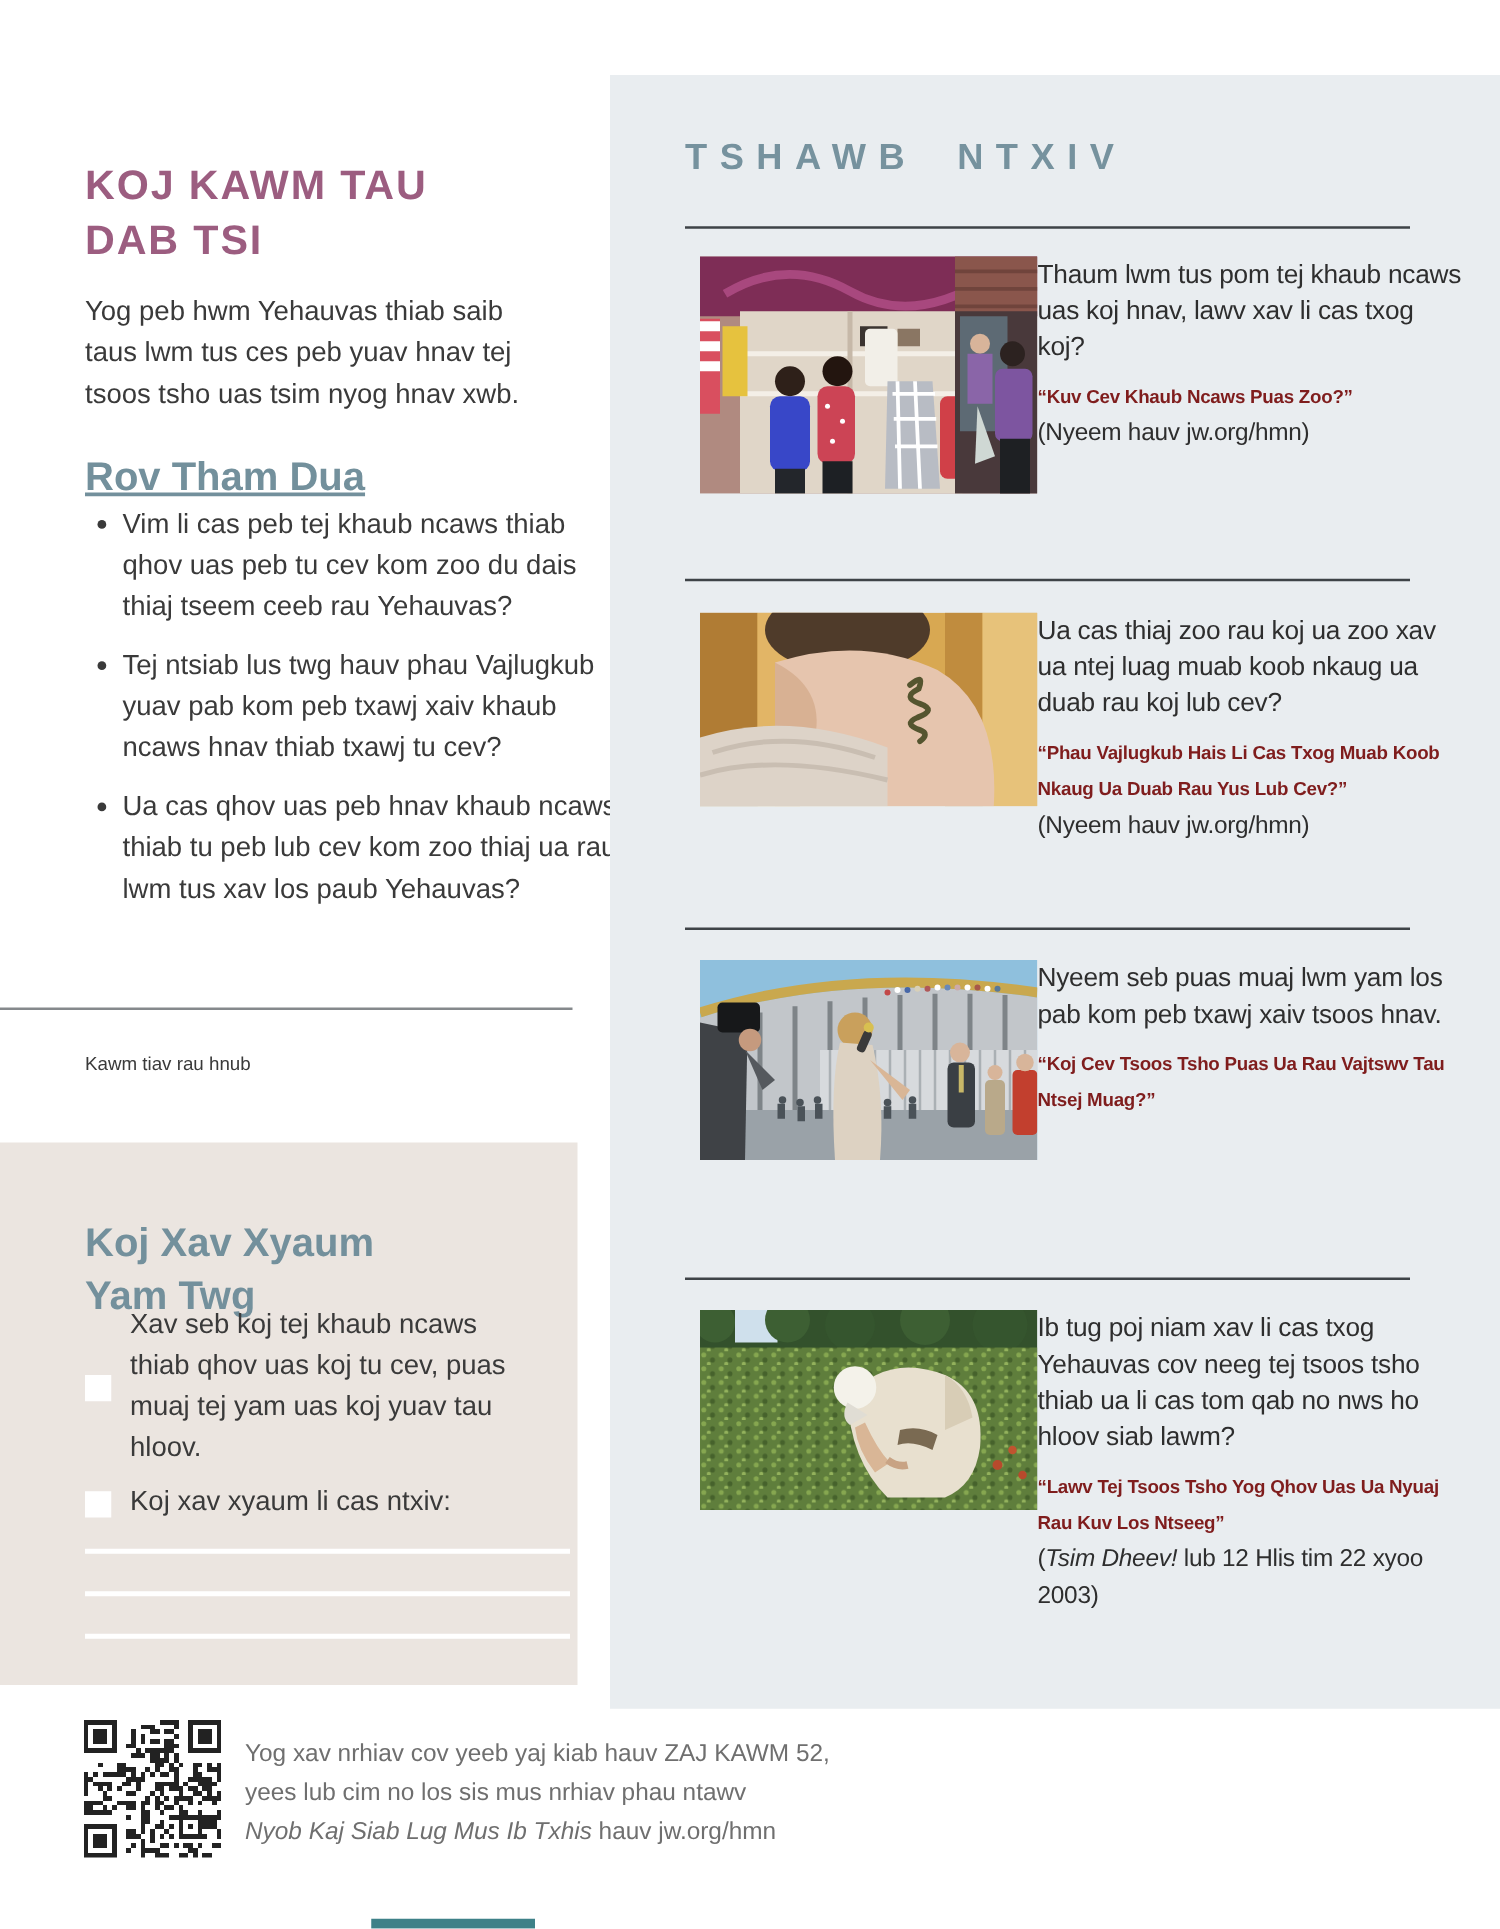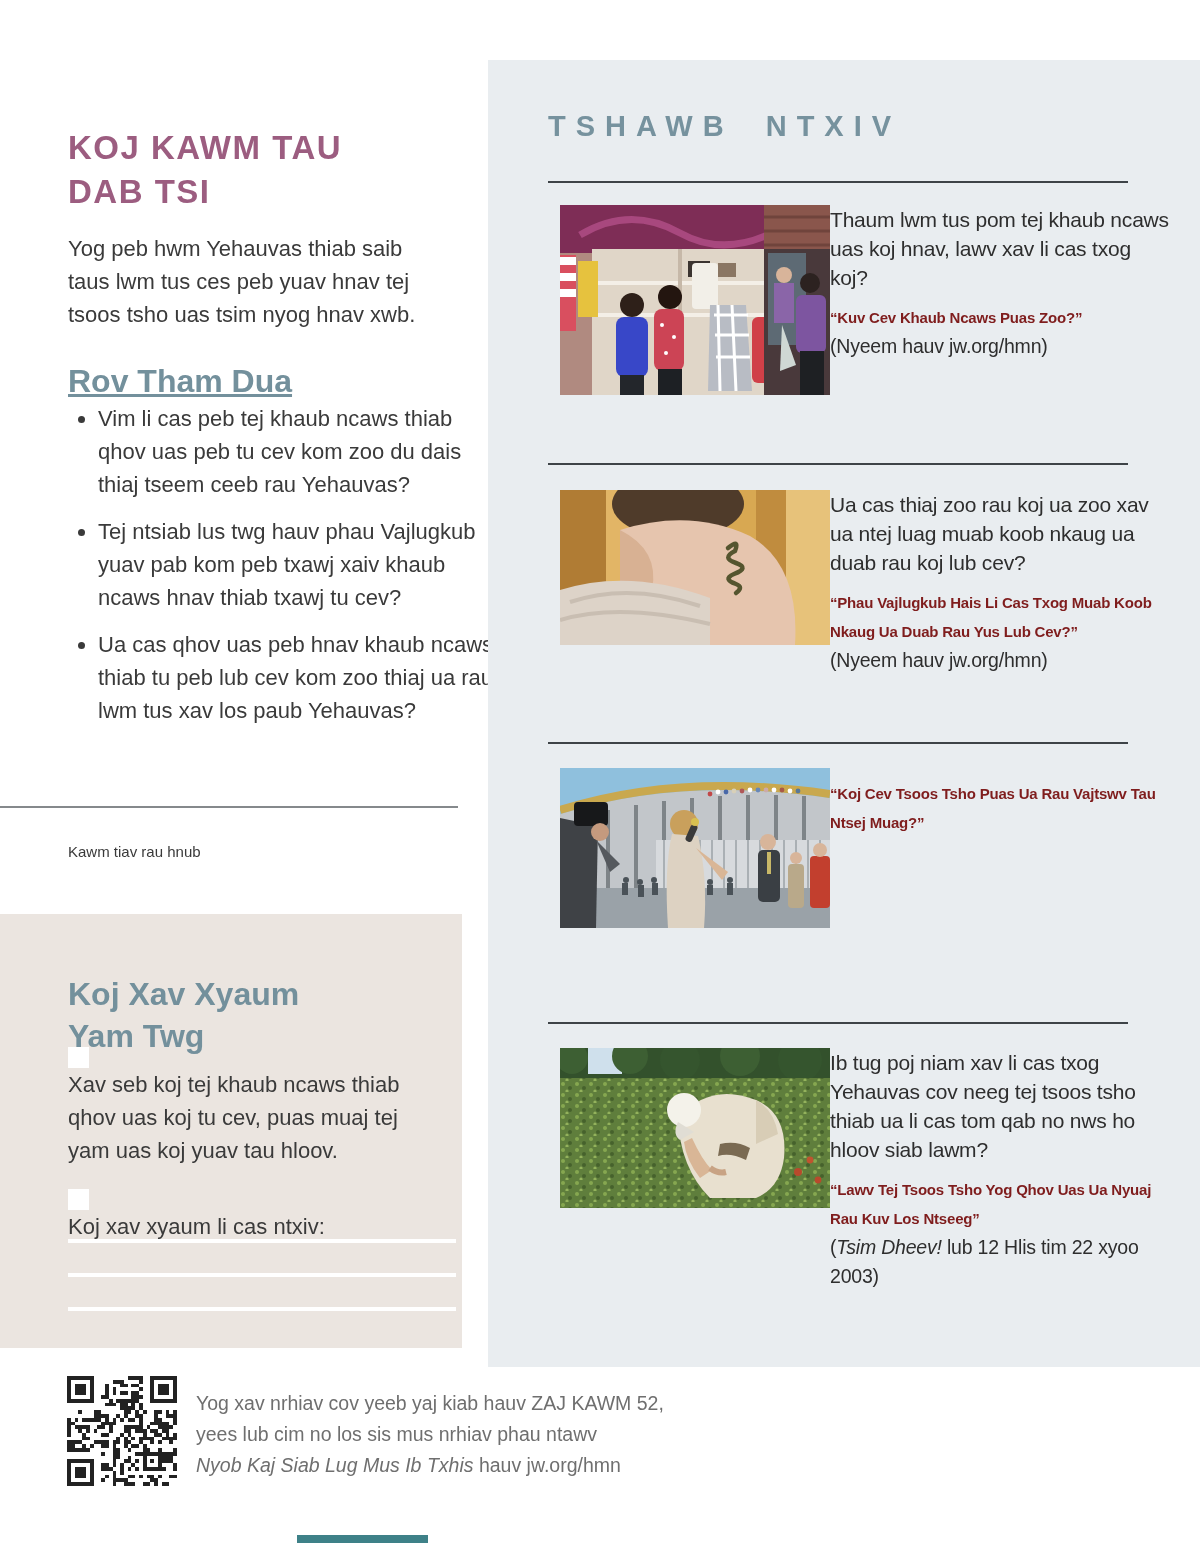--- a/index.html
+++ b/index.html
@@ -16,21 +16,21 @@
   .bullets{position:absolute;left:68px;top:402px;width:402px;margin:0;padding:0 0 0 30px;
     font-size:22px;line-height:33px;color:#3a3a3a;}
   .bullets li{margin-bottom:14px;}
   .rule-left{position:absolute;left:0;top:806px;width:458px;height:0;
     border-top:2px solid #85898c;}
   .completed{position:absolute;left:68px;top:828px;font-size:15px;color:#3a3a3a;}
 
   .beige{position:absolute;left:0;top:914px;width:462px;height:434px;background:#ebe5e0;}
   .h-goals{position:absolute;left:68px;top:32px;width:300px;
     font-size:32px;line-height:42px;font-weight:bold;color:#73909c;}
-  .goal-row{position:absolute;left:68px;width:356px;display:flex;align-items:flex-start;flex-direction:column;}
+  .goal-row{position:absolute;left:68px;width:356px;display:flex;align-items:center;}
   .goal-row.g1{top:128px;}
   .goal-row.g2{top:270px;}
   .checkbox{flex:0 0 auto;width:21px;height:21px;background:#ffffff;margin:5px 15px 0 0;}
   .goal-text{margin:0;font-size:22px;line-height:33px;color:#3a3a3a;}
   .write-line{position:absolute;left:68px;width:388px;height:4px;background:#ffffff;}
   .wl1{top:325px;} .wl2{top:359px;} .wl3{top:393px;}
 
   .qr{position:absolute;left:67px;top:1376px;width:110px;height:110px;}
   .qr svg{width:100%;height:100%;display:block;}
   .qr-caption{position:absolute;left:196px;top:1388px;width:480px;margin:0;
@@ -519,20 +519,21 @@
           <circle cx="208" cy="74" r="8" fill="#d8b59a"></circle>
           <rect x="198" y="82" width="22" height="52" rx="5" fill="#3a3f44"></rect>
           <rect x="207" y="84" width="4" height="22" fill="#c8b868"></rect>
           <rect x="228" y="96" width="16" height="44" rx="4" fill="#b9a98a"></rect>
             <circle cx="236" cy="90" r="6" fill="#d8b59a"></circle>
           <rect x="250" y="88" width="20" height="52" rx="4" fill="#c23f2e"></rect>
             <circle cx="260" cy="82" r="7" fill="#d8b59a"></circle>
         </svg>
       </div>
       <div class="rp-text">
+        <p class="item-text">Nyeem seb puas muaj lwm yam los pab kom peb txawj xaiv tsoos hnav.</p>
         <p class="item-quote">“Koj Cev Tsoos Tsho Puas Ua Rau Vajtswv Tau Ntsej Muag?”</p>
       </div>
     </div>
 
     <div class="rp-row r4">
       <div class="photo">
         <svg viewBox="0 0 270 160" xmlns="http://www.w3.org/2000/svg">
           <defs>
             <pattern id="sp" width="14" height="11" patternUnits="userSpaceOnUse">
               <rect width="14" height="11" fill="#5f7e3c"></rect>

